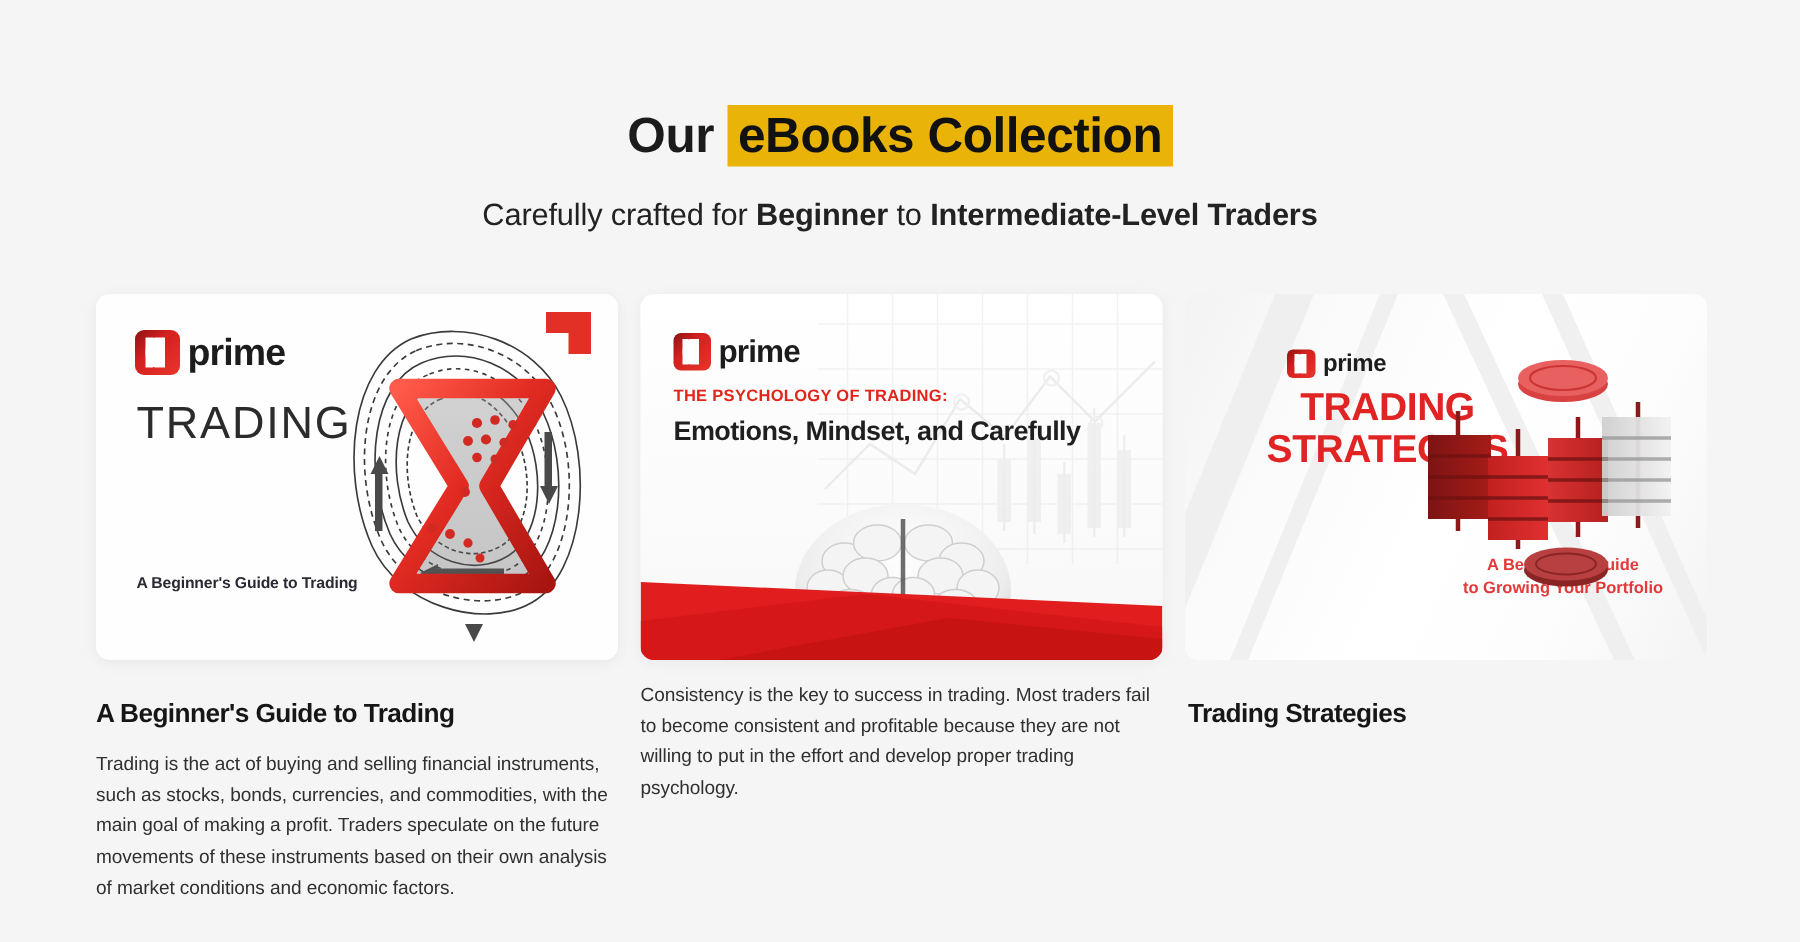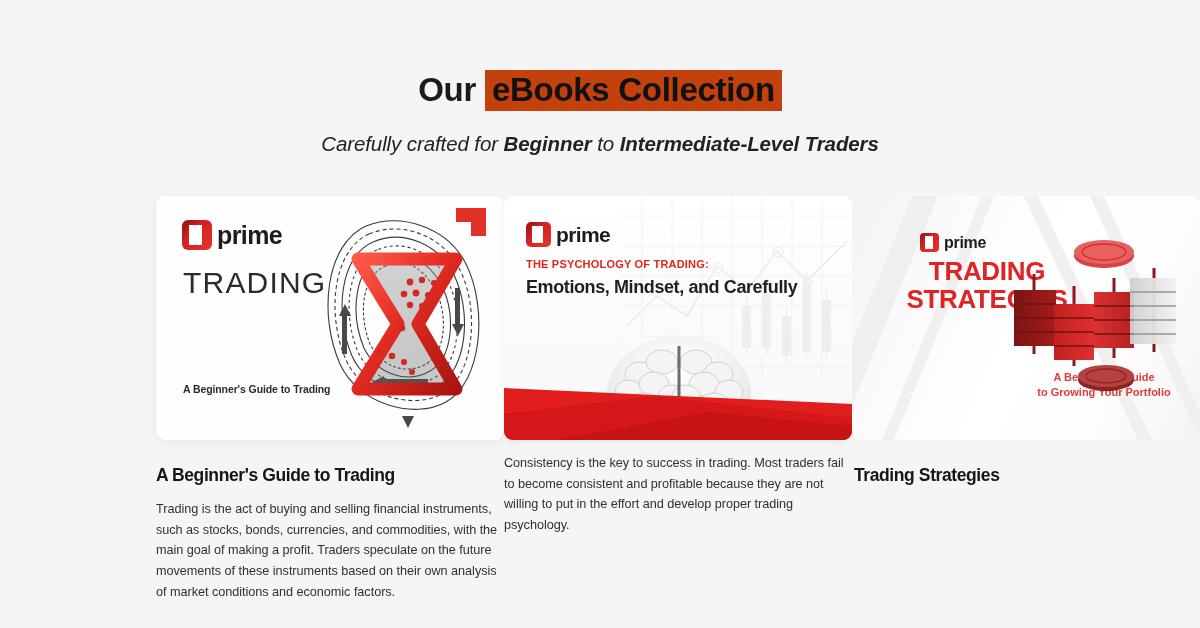--- a/index.html
+++ b/index.html
@@ -14,35 +14,34 @@
 
   
   .header{padding-top:70px;text-align:center;}
   .title{
     font-size:33px;font-weight:bold;color:#1b1b1b;
     letter-spacing:-0.3px;line-height:1.1;margin:0;
     display:flex;justify-content:center;align-items:center;gap:9px;
   }
   .title .plain{color:#1b1b1b;}
   .title .hl{
-    background:#c2410c;color:#111;
+    background:#eab308;color:#111;
     padding:3px 7px 5px 7px;display:inline-block;line-height:1;
   }
   .subtitle{
     margin:21px 0 0 0;font-size:20.5px;color:#222;
     letter-spacing:-0.1px;
-    font-style:italic;
   }
   .subtitle b{font-weight:bold;}
 
   
   .cards{
     position:absolute;left:0;top:196px;width:1200px;
-    display:flex;justify-content:flex-end;padding-left:64px;
-    box-sizing:border-box;
+    display:flex;justify-content:flex-start;padding-left:64px;
+    box-sizing:border-box;gap:15px;
   }
   .card{width:348px;}
   .cover{
     position:relative;width:348px;height:244px;border-radius:9px;
     overflow:hidden;background:#fff;
   }
   .card.c1 .cover{box-shadow:0 2px 10px rgba(0,0,0,.06);}
   .card.c2 .cover{box-shadow:0 2px 10px rgba(0,0,0,.05);}
   .card.c3 .cover{box-shadow:none;}
 

